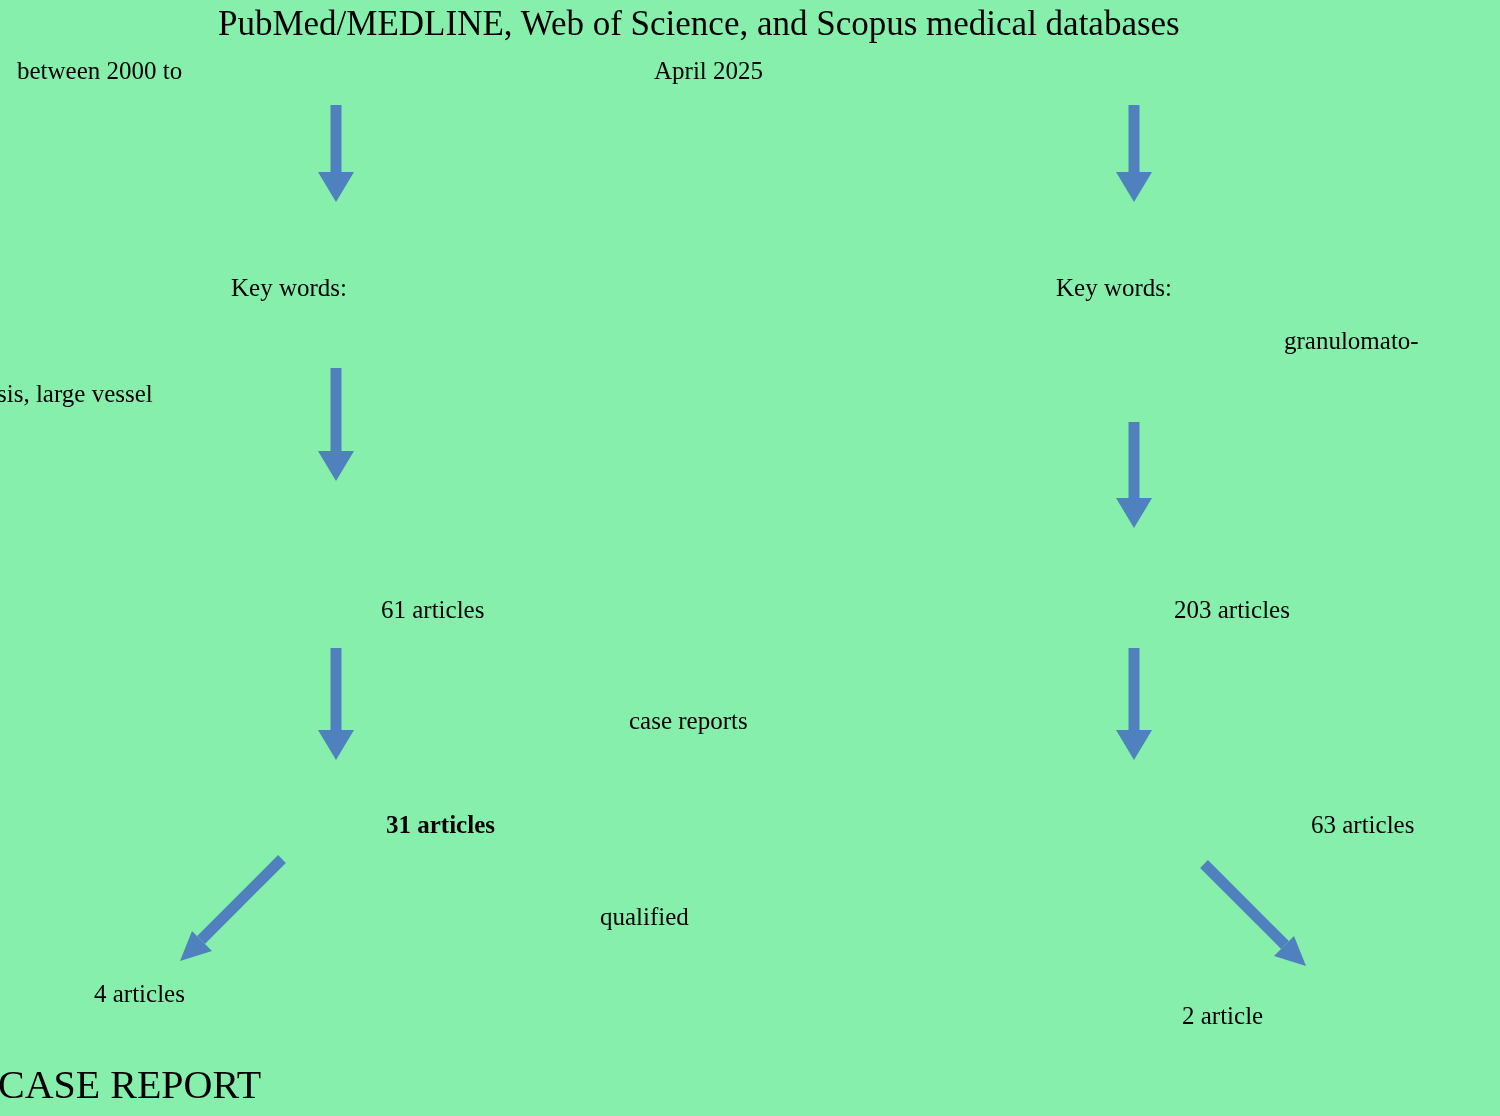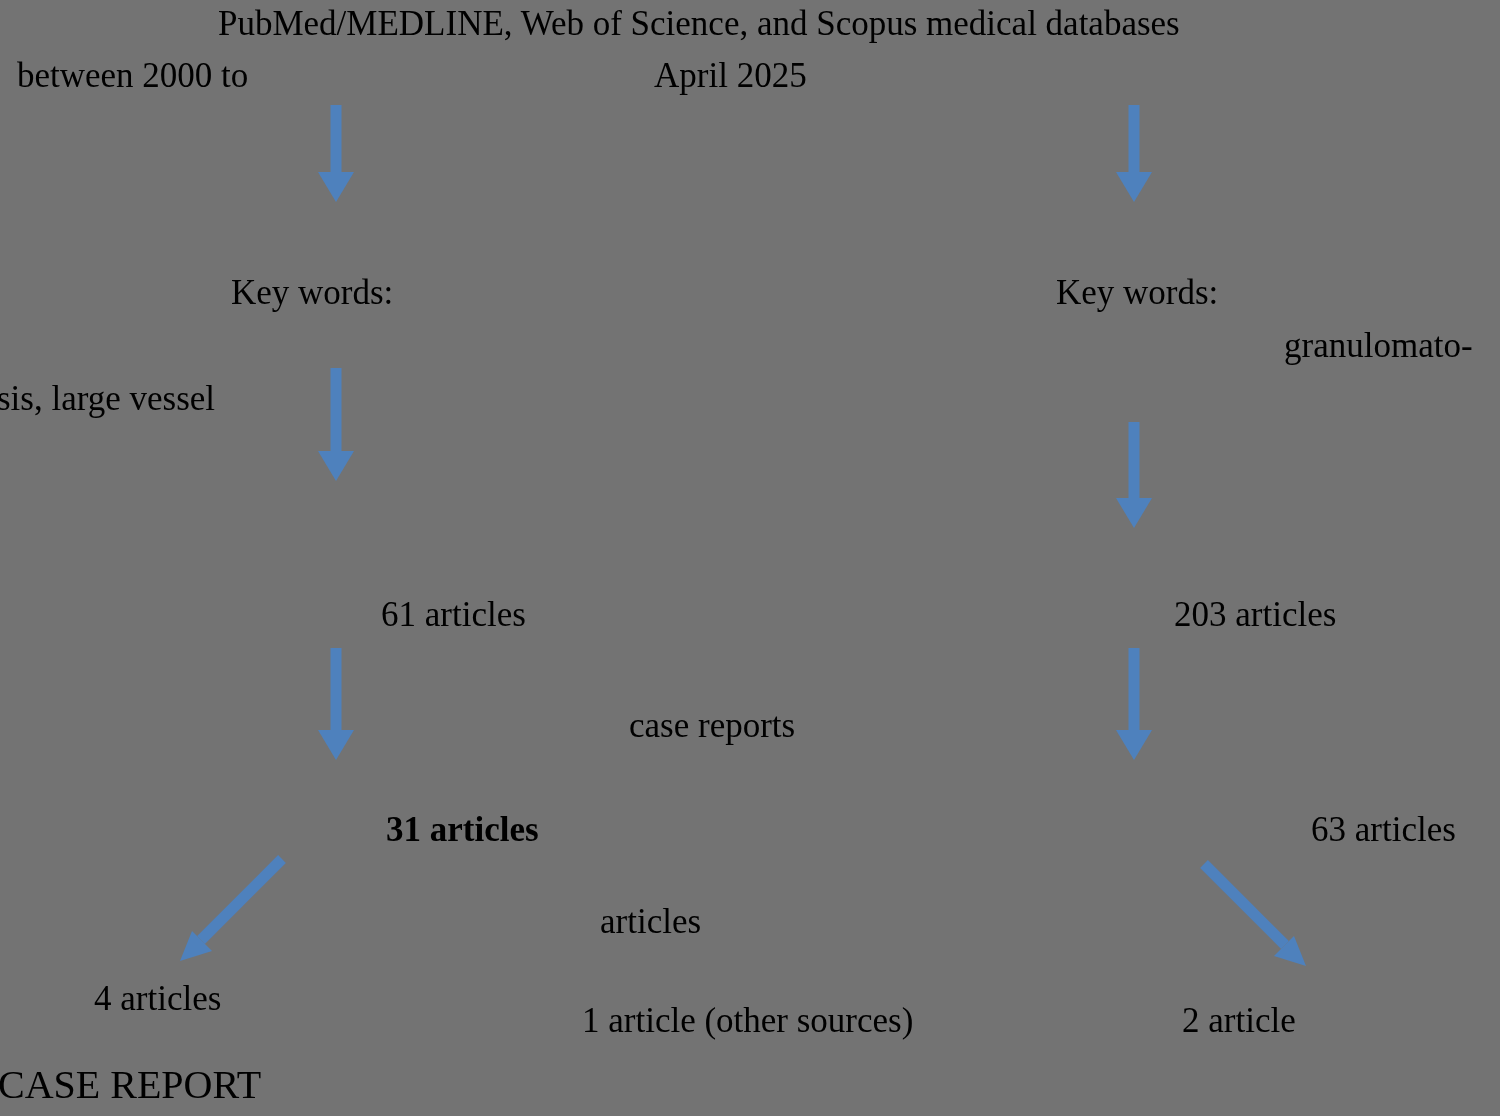--- a/index.html
+++ b/index.html
@@ -4,36 +4,36 @@
 <style>
   html, body {
     margin: 0;
     padding: 0;
     background: #ffffff;
   }
   #canvas {
     position: relative;
     width: 1500px;
     height: 1116px;
-    background: #737373;
+    background: #86efac;
     overflow: hidden;
     font-family: "Liberation Serif", "DejaVu Serif", serif;
     color: #000000;
   }
   .txt {
     position: absolute;
     white-space: nowrap;
     font-family: "Liberation Serif", "DejaVu Serif", serif;
     color: #000000;
     line-height: 1.0;
   }
 
   
   .t-head   { font-size: 35px; }
-  .t-body   { font-size: 35px; }
+  .t-body   { font-size: 25px; }
   .t-case   { font-size: 40px; }
 
   
   .arrow-v {
     position: absolute;
   }
   .arrow-v .shaft {
     position: absolute;
     left: 50%;
     transform: translateX(-50%);
@@ -120,23 +120,22 @@
   <svg class="arrow-d" style="left:160px; top:845px;" width="160" height="130" viewBox="0 0 160 130">
     <line x1="122" y1="14" x2="41" y2="95" stroke="#4E81BD" stroke-width="11" stroke-linecap="butt"></line>
     <polygon points="20,116 52,106 32,86" fill="#4E81BD"></polygon>
   </svg>
 
   <svg class="arrow-d" style="left:1190px; top:850px;" width="160" height="130" viewBox="0 0 160 130">
     <line x1="14" y1="14" x2="95" y2="95" stroke="#4E81BD" stroke-width="11" stroke-linecap="butt"></line>
     <polygon points="116,116 84,106 104,86" fill="#4E81BD"></polygon>
   </svg>
 
-  <div class="txt t-body" style="left:600px; top:904px;">articles</div>
+  <div class="txt t-body" style="left:600px; top:904px;">qualified</div>
 
   <div class="txt t-body" style="left:94px; top:981px;text-align:center;">4 articles</div>
 
-  <div class="txt t-body" style="left:582px; top:1003px;">1 article (other  sources)</div>
 
   <div class="txt t-body" style="left:1182px; top:1003px;">2 article</div>
 
   <div class="txt t-case" style="left:-2px; top:1065px;">CASE REPORT</div>
 
 </div>
 
 </body></html>

